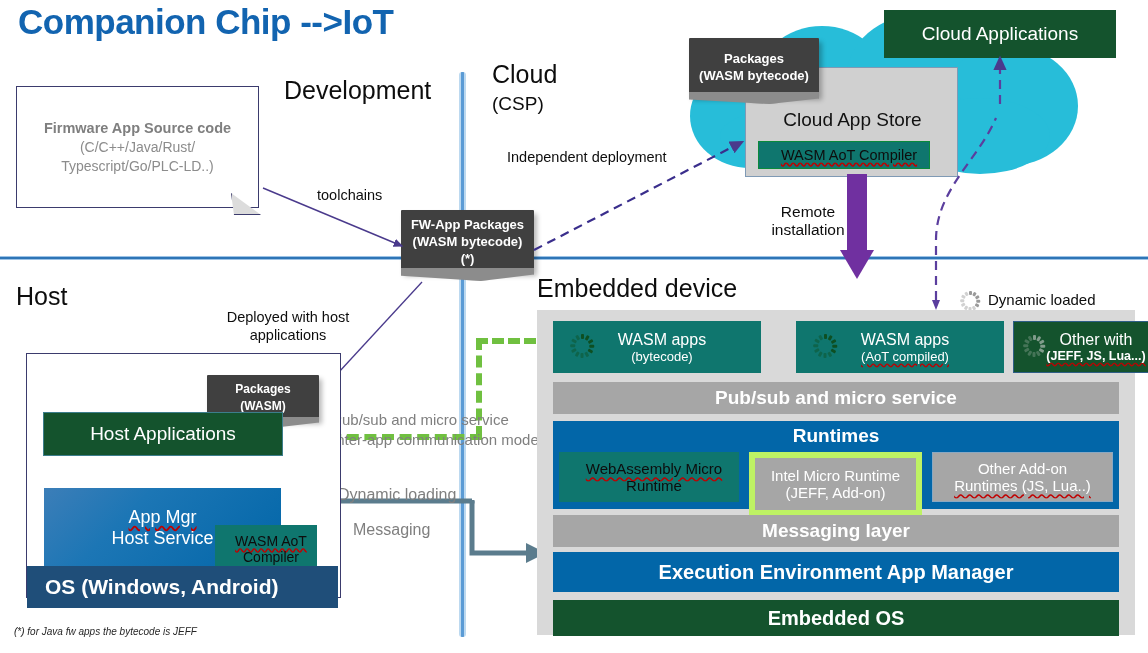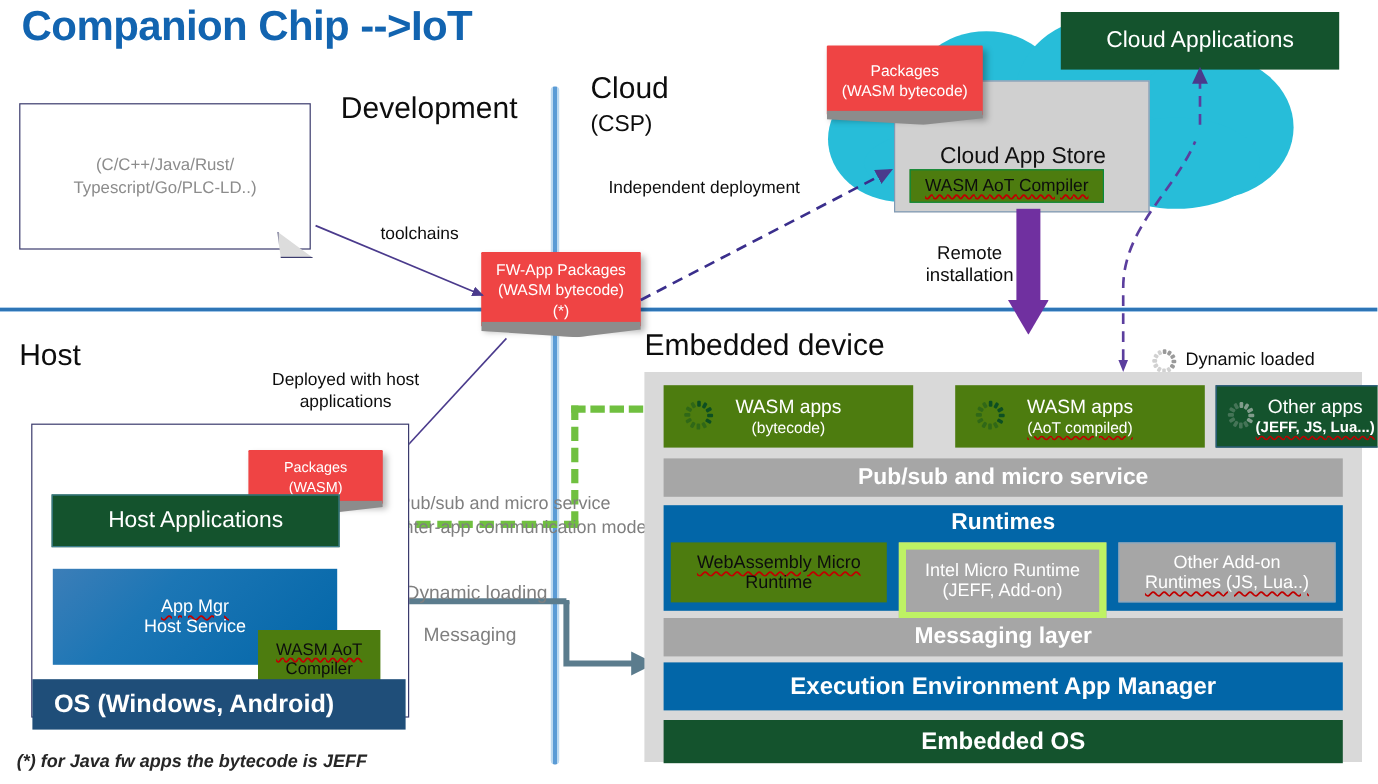--- a/index.html
+++ b/index.html
@@ -32,54 +32,54 @@
   .sec-h{font-size:25px;color:#0d0d0d;font-weight:normal;white-space:nowrap;}
   .sec-sub{font-size:19px;color:#0d0d0d;white-space:nowrap;}
 
   
   #srcbox{left:16px;top:86px;width:243px;height:122px;
           border:1.3px solid #3B3B6D;background:#fff;}
   #srcbox .t1{font-size:14.5px;font-weight:bold;color:#7f7f7f;line-height:20px;}
   #srcbox .t2{font-size:14px;color:#8c8c8c;line-height:19px;}
 
   
-  .callout{background:#ef4444;color:#fff;
+  .callout{background:#404040;color:#fff;
            box-shadow:3px 4px 5px rgba(0,0,0,.28);
-           border-radius:1px;}
+           border-radius:1px;font-weight:bold;}
   .callout .ln{line-height:17px;}
 
   
   #cloud{left:660px;top:12px;width:430px;height:175px;}
   #cloud div{position:absolute;background:#27BDD9;border-radius:50%;}
 
   
   .gray{background:#14532d;color:#fff;}
   .gray2{background:#a6a6a6;color:#fff;}
-  .green{background:#4d7c0f;color:#fff;}
+  .green{background:#0f766e;color:#fff;padding-left:10px;}
   .blue{background:#0266A8;color:#fff;}
   .navy{background:#1F4E79;color:#fff;}
 
   
   #embpanel{left:537px;top:310px;width:598px;height:325px;background:#D9D9D9;}
   .lyr{font-weight:bold;}
 
   
   .spin{position:relative;display:inline-block;}
   .spin i{position:absolute;display:block;width:2px;height:5px;border-radius:1px;
           left:50%;top:0;margin-left:-1px;transform-origin:1px 10px;}
 
   
   #hostframe{left:26px;top:353px;width:315px;height:245px;border:1.2px solid #3B3B6D;background:#fff;}
 
   
   .purple{background:#7030A0;}
 
   .lbl{color:#0d0d0d;font-size:14.5px;line-height:18px;white-space:nowrap;}
   .lbl-g{color:#7f7f7f;font-size:15px;line-height:19px;white-space:nowrap;}
-  #foot{left:14px;top:626px;font-style:italic;font-weight:bold;font-size:15px;color:#262626;}
+  #foot{left:14px;top:626px;font-style:italic;font-weight:normal;font-size:10px;color:#262626;}
   .u{text-decoration:underline;text-decoration-color:#c00000;
      text-decoration-style:wavy;text-underline-offset:2px;}
 </style>
 </head>
 <body>
 
 <div id="stage">
 
   
   <div class="abs" id="title">Companion Chip --&gt;IoT</div>
@@ -99,21 +99,21 @@
     <div style="left:250px;top:86px;width:140px;height:76px;"></div>
   </div>
 
   
   <div class="abs gray ctr" style="left:884px;top:10px;width:232px;height:48px;font-size:19px;">
     <span>Cloud Applications</span>
   </div>
 
   
   <div class="abs" style="left:745px;top:67px;width:213px;height:110px;background:#D0D0D0;border:1px solid #7f9ab5;">
-    <div class="ctr" style="position:absolute;left:0;top:49px;width:213px;height:28px;font-size:19px;color:#111;">Cloud App Store</div>
+    <div class="ctr" style="position:absolute;left:0;top:38px;width:213px;height:28px;font-size:19px;color:#111;">Cloud App Store</div>
     <div class="ctr green" style="position:absolute;left:12px;top:73px;width:160px;height:26px;font-size:14.5px;color:#0d0d0d;border:1px solid #0a8a3c;">
       <span class="u">WASM AoT Compiler</span>
     </div>
   </div>
 
   
   <div class="abs callout ctr col" style="left:689px;top:38px;width:130px;height:58px;font-size:13px;">
     <span class="ln">Packages</span>
     <span class="ln">(WASM bytecode)</span>
   </div>
@@ -122,20 +122,21 @@
 
   
   <div class="abs sec-h" style="left:284px;top:76px;">Development</div>
   <div class="abs sec-h" style="left:492px;top:60px;">Cloud</div>
   <div class="abs sec-sub" style="left:492px;top:93px;">(CSP)</div>
   <div class="abs sec-h" style="left:16px;top:282px;">Host</div>
   <div class="abs sec-h" style="left:537px;top:274px;">Embedded device</div>
 
   
   <div class="abs ctr col" id="srcbox">
+    <div class="t1">Firmware App Source code</div>
     <div class="t2">(C/C++/Java/Rust/</div>
     <div class="t2">Typescript/Go/PLC-LD..)</div>
   </div>
   <div class="abs" style="left:231px;top:193px;width:30px;height:22px;background:#dcdcdc;
        border:1px solid #3B3B6D;clip-path:polygon(0 0,100% 100%,10% 100%);"></div>
 
   
   <div class="abs callout ctr col" style="left:401px;top:210px;width:133px;height:62px;font-size:13px;">
     <span class="ln">FW-App Packages</span>
     <span class="ln">(WASM bytecode)</span>
@@ -225,21 +226,21 @@
     <span class="ln">Packages</span>
     <span class="ln">(WASM)</span>
   </div>
   <div class="abs" style="left:207px;top:417px;width:112px;height:11px;background:#8c8c8c;
        clip-path:polygon(0 0,100% 0,100% 50%,58% 100%,0 58%);box-shadow:3px 4px 5px rgba(0,0,0,.2);"></div>
 
   <div class="abs gray ctr" style="left:43px;top:412px;width:240px;height:44px;font-size:19px;border:1px solid #3C7E8C;">
     <span>Host Applications</span>
   </div>
 
-  <div class="abs ctr col" style="left:44px;top:474px;width:237px;height:80px;font-size:15px;color:#fff;
+  <div class="abs ctr col" style="left:44px;top:488px;width:237px;height:80px;font-size:18px;color:#fff;
        background:linear-gradient(135deg,#3C7EB8 0%,#1C76B5 35%,#0266A8 100%);align-items:center;">
     <span class="u">App Mgr</span>
     <span>Host Service</span>
   </div>
 
   <div class="abs green ctr col" style="left:215px;top:525px;width:102px;height:47px;font-size:14px;color:#0d0d0d;">
     <span class="u">WASM AoT</span>
     <span>Compiler</span>
   </div>
 
@@ -295,21 +296,21 @@
             <i style="background: rgb(217, 217, 217); height: 4.84px; width: 2.5px; transform-origin: 50% 11px; transform: rotate(90deg); left: 50%; top: 0px; opacity: 1;"></i>
             <i style="background: rgb(217, 217, 217); height: 4.84px; width: 2.5px; transform-origin: 50% 11px; transform: rotate(120deg); left: 50%; top: 0px; opacity: 1;"></i>
             <i style="background: rgb(217, 217, 217); height: 4.84px; width: 2.5px; transform-origin: 50% 11px; transform: rotate(150deg); left: 50%; top: 0px; opacity: 0.45;"></i>
             <i style="background: rgb(217, 217, 217); height: 4.84px; width: 2.5px; transform-origin: 50% 11px; transform: rotate(180deg); left: 50%; top: 0px; opacity: 0.45;"></i>
             <i style="background: rgb(217, 217, 217); height: 4.84px; width: 2.5px; transform-origin: 50% 11px; transform: rotate(210deg); left: 50%; top: 0px; opacity: 0.45;"></i>
             <i style="background: rgb(217, 217, 217); height: 4.84px; width: 2.5px; transform-origin: 50% 11px; transform: rotate(240deg); left: 50%; top: 0px; opacity: 0.45;"></i>
             <i style="background: rgb(217, 217, 217); height: 4.84px; width: 2.5px; transform-origin: 50% 11px; transform: rotate(270deg); left: 50%; top: 0px; opacity: 0.45;"></i>
             <i style="background: rgb(217, 217, 217); height: 4.84px; width: 2.5px; transform-origin: 50% 11px; transform: rotate(300deg); left: 50%; top: 0px; opacity: 0.45;"></i>
             <i style="background: rgb(217, 217, 217); height: 4.84px; width: 2.5px; transform-origin: 50% 11px; transform: rotate(330deg); left: 50%; top: 0px; opacity: 0.45;"></i>
           </span>
-        <span style="font-size:16px;margin-left:18px;">Other apps</span>
+        <span style="font-size:16px;margin-left:18px;">Other with</span>
         <span class="u" style="font-size:12.5px;margin-left:18px;font-weight:bold;">(JEFF, JS, Lua...)</span>
       </div>
     </div>
 
     <div class="abs gray2 ctr lyr" style="left:16px;top:72px;width:566px;height:32px;font-size:19px;">
       <span>Pub/sub and micro service</span>
     </div>
 
     <div class="abs blue" style="left:16px;top:111px;width:566px;height:88px;">
       <div class="abs ctr lyr" style="left:0;top:2px;width:566px;height:26px;font-size:19px;color:#fff;">Runtimes</div>

